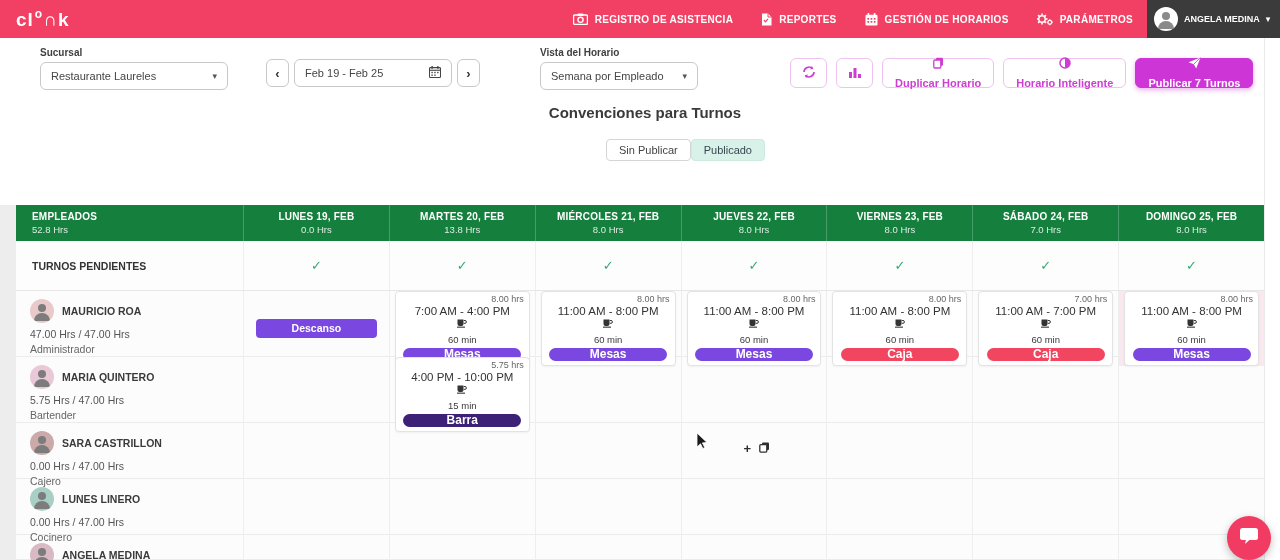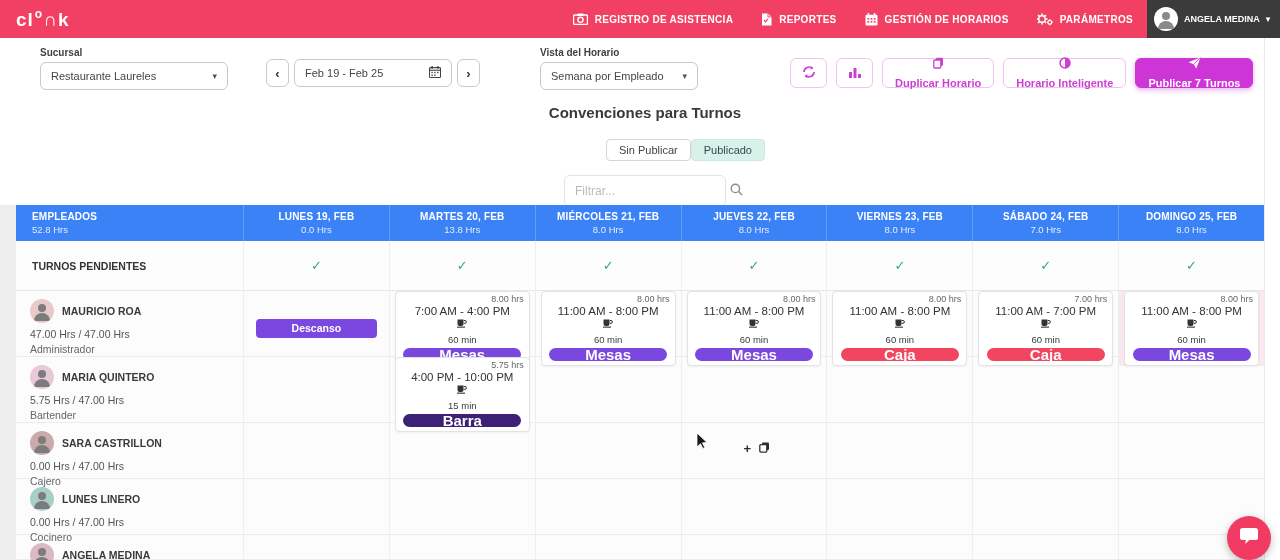--- a/index.html
+++ b/index.html
@@ -42,21 +42,21 @@
   .badge.unpub { background:#fff; border:1px solid #d5d5d5; color:#444; }
   .badge.pub { background:#d9f2e9; border:1px solid #cdeadd; color:#37474f; }
   .filterbox { margin:14px auto 0; width:162px; height:32px; border:1px solid #e3e3e3; border-radius:6px; background:#fff; display:flex; align-items:center; padding:0 10px; }
   .filterbox input { border:none; outline:none; flex:1; font-size:12px; color:#444; font-family:inherit; background:transparent; }
   .filterbox input::placeholder { color:#b9b9b9; }
 
   
   .table-bg { position:absolute; left:0; top:205px; width:1280px; height:355px; background:#ededed; }
   .table { position:absolute; left:16px; top:205px; width:1248px; height:355px; background:#fbfbfb; overflow:hidden; }
   .grid { display:grid; grid-template-columns:227px repeat(7,1fr); }
-  .sch-header { background:#3b82f6; color:#fff; height:36px; }
+  .sch-header { background:#15803d; color:#fff; height:36px; }
   .hcell { display:flex; flex-direction:column; justify-content:center; align-items:center; border-left:1px solid rgba(255,255,255,.22); }
   .hcell:first-child { align-items:flex-start; padding-left:16px; border-left:none; }
   .hcell .hl { font-size:10px; font-weight:bold; letter-spacing:.2px; }
   .hcell .hh { font-size:9.5px; opacity:.85; margin-top:2px; }
   .pending { height:50px; background:#fdfdfd; border-bottom:1px solid #e7e7e7; }
   .pcell { display:flex; align-items:center; justify-content:center; border-left:1px solid #efefef; }
   .pcell:first-child { justify-content:flex-start; padding-left:16px; border-left:none; font-size:10.5px; font-weight:bold; color:#333; }
   .checkmark { color:#36a872; font-size:13px; font-weight:bold; }
   .emp-row { border-bottom:1px solid #ececec; background:#fcfcfc; }
   .emp-row.h66 { height:66px; } .emp-row.h56 { height:56px; } .emp-row.hrest { height:25px; }
@@ -69,21 +69,21 @@
   .ename { font-size:10.5px; font-weight:bold; color:#3a3a3a; }
   .ehours { font-size:10.5px; color:#555; margin-top:5px; }
   .erole { font-size:10.5px; color:#666; margin-top:3px; }
   .dcell { border-left:1px solid #eee; position:relative; display:flex; align-items:center; justify-content:center; cursor:pointer; }
   .dcell.highlight { background:#f9e9ee; }
   .rest-pill { width:84%; height:19px; border-radius:4px; background:#7a47e0; color:#fff; font-size:10.5px; font-weight:bold; text-align:center; line-height:19px; cursor:pointer; }
   .card { width:calc(100% - 10px); background:#fff; border:1px solid #e3e3e3; border-radius:4px; box-shadow:0 1px 2px rgba(0,0,0,.05); padding:2px 5px 4px; cursor:pointer; }
   .card .chrs { text-align:right; font-size:9px; color:#666; }
   .card .ctime { text-align:center; font-size:11.5px; color:#333; margin-top:1px; }
   .card .cbreak { display:flex; align-items:center; justify-content:center; gap:4px; font-size:9.5px; color:#3a3a3a; margin-top:2px;flex-direction:column; }
-  .card .cpill { margin:3px auto 0; width:96%; height:13px; border-radius:8px; color:#fff; font-size:15px; font-weight:bold; text-align:center; line-height:13px; }
+  .card .cpill { margin:3px auto 0; width:96%; height:13px; border-radius:8px; color:#fff; font-size:12px; font-weight:bold; text-align:center; line-height:13px; }
   .cpill.purple { background:#7a47e0; } .cpill.dark { background:#3c2177; } .cpill.red { background:#f2455f; }
   .cell-tools { position:absolute; left:62px; top:16px; display:flex; align-items:center; gap:8px; }
   .plus-glyph { font-size:13px; font-weight:bold; color:#2e2e2e; line-height:1; }
   .cursor-arrow { position:absolute; left:14px; top:10px; }
 
   
   .scroll-strip { position:absolute; left:1264px; top:38px; width:16px; height:522px; background:#fff; border-left:1px solid #e9e9e9; }
   .chat-fab { position:absolute; left:1227px; top:516px; width:44px; height:44px; border-radius:50%; background:#f23b63; display:flex; align-items:center; justify-content:center; box-shadow:0 3px 8px rgba(0,0,0,.25); cursor:pointer; }
 </style>
 </head>
@@ -241,27 +241,20 @@
     <span>Publicar 7 Turnos</span>
   </div>
 </div>
 
 <div class="legend">
   <div class="legend-title">Convenciones para Turnos</div>
   <div class="badges">
     <span class="badge unpub">Sin Publicar</span>
     <span class="badge pub">Publicado</span>
   </div>
-  <div class="filterbox">
-    <input type="text" placeholder="Filtrar..." style="">
-    <span><svg width="13" height="13" viewBox="0 0 13 13">
-          <circle cx="5.4" cy="5.4" r="4.2" fill="none" stroke="#8a8a8a" stroke-width="1.4"></circle>
-          <line x1="8.6" y1="8.6" x2="12" y2="12" stroke="#8a8a8a" stroke-width="1.4"></line>
-        </svg></span>
-  </div>
 </div>
 
 <div class="table-bg"></div>
 <div class="table" id="schedule-table">
     <div class="grid sch-header">
       <div class="hcell">
         <div class="hl">EMPLEADOS</div>
         <div class="hh">52.8 Hrs</div>
       </div>
       <div class="hcell">

